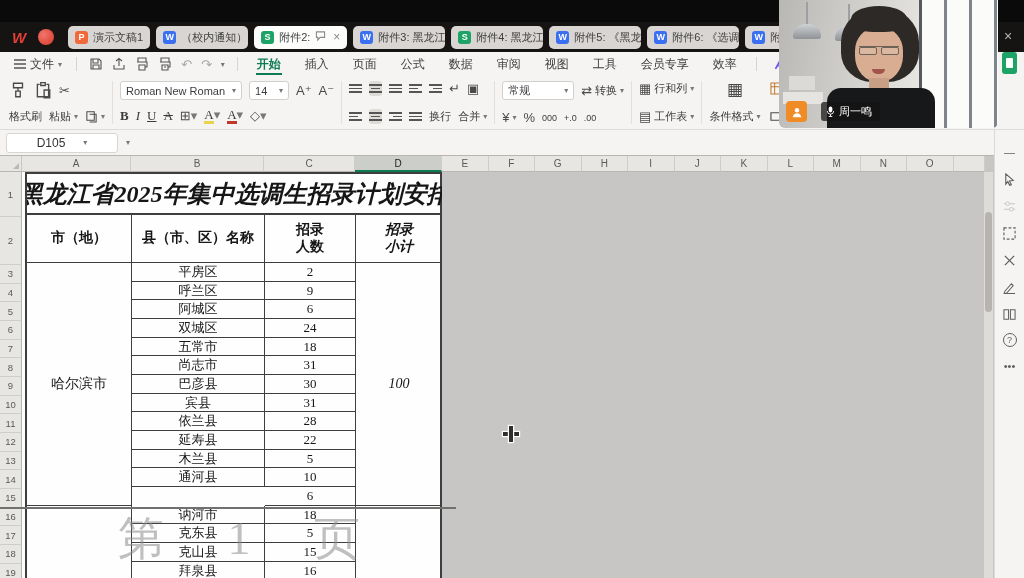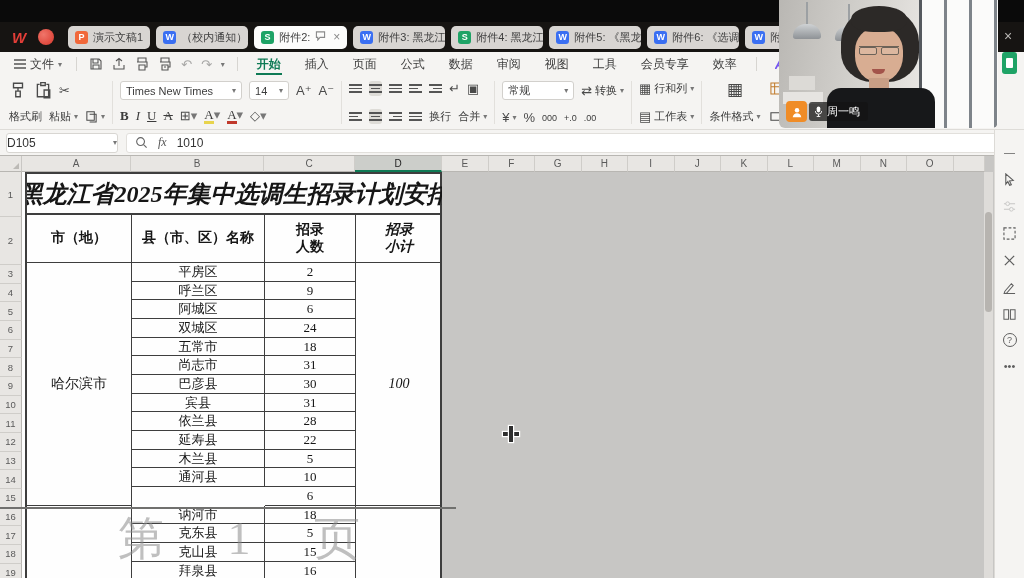--- a/index.html
+++ b/index.html
@@ -66,21 +66,21 @@
   .bars.l i:nth-child(2) { width:70%; }
   .bars.r i:nth-child(2) { width:70%; margin-left:auto; }
   .selbg { background:#dedcd7; border-radius:3px; }
   .gly { font-size:13px; color:#4a4a4a; line-height:1; }
   .sm { font-size:9px; letter-spacing:0; }
   .lblbtn { display:flex; align-items:center; gap:3px; }
 
   
   .fbar { left:0; top:130px; width:1024px; height:26px; background:#f5f4f2; display:flex; align-items:center; padding:0 6px; gap:8px; border-bottom:1px solid #b8b6b2; }
   .namebox { width:112px; height:20px; background:#fff; border:1px solid #d8d6d2; border-radius:3px;
-    display:flex; align-items:center; justify-content:space-between; gap:18px; font-size:12px; color:#333; }
+    display:flex; align-items:center; justify-content:center; gap:18px; font-size:12px; color:#333; }
   .fxzone { flex:1; height:20px; background:#fff; border:1px solid #e2e0dc; border-radius:3px;
     display:flex; align-items:center; gap:10px; padding:0 8px; font-size:12px; color:#333; }
   .fx { font-family:"Liberation Serif",serif; font-style:italic; color:#555; }
 
   
   .sheet { left:0; top:156px; width:994px; height:422px; background:#c7c6c4; overflow:hidden; }
   .colhdrs { position:absolute; left:0; top:0; height:16px; display:flex; }
   .corner { width:22px; height:16px; background:#e8e6e3; border-right:1px solid #c9c7c4; border-bottom:1px solid #b8b6b2; position:relative; }
   .corner::after { content:""; position:absolute; right:2px; bottom:2px; border-left:6px solid transparent; border-bottom:6px solid #bcbab6; }
   .ch { height:16px; background:#e8e6e3; border-right:1px solid #cfcdc9; border-bottom:1px solid #b8b6b2;
@@ -131,21 +131,21 @@
   .desk { position:absolute; background:#e6e4e1; }
   .hair { position:absolute; left:62px; top:8px; width:78px; height:74px; background:#2c2927; border-radius:46% 46% 40% 40%; }
   .face { position:absolute; left:76px; top:28px; width:48px; height:54px; background:#d8ad92; border-radius:42% 42% 48% 48%; }
   .bangs { position:absolute; left:72px; top:6px; width:56px; height:26px; background:#2c2927; border-radius:50% 50% 40% 40%; }
   .glasses { position:absolute; left:80px; top:46px; width:40px; height:9px;
     border-top:1.5px solid #6b6258; display:flex; gap:4px; }
   .glasses i { flex:1; height:8px; border:1px solid #6b6258; border-radius:2px; background:rgba(255,255,255,.12); }
   .mouth { position:absolute; left:93px; top:69px; width:13px; height:5px; background:#a3544a; border-radius:0 0 6px 6px; }
   .neck { position:absolute; left:90px; top:78px; width:20px; height:14px; background:#c89e85; }
   .body { position:absolute; left:48px; top:88px; width:108px; height:40px; background:#17181a; border-radius:14px 14px 0 0; }
-  .vbar { position:absolute; left:7px; bottom:6px; display:flex; align-items:center; gap:2px; }
+  .vbar { position:absolute; left:7px; bottom:6px; display:flex; align-items:center; gap:14px; }
   .vavatar { width:21px; height:21px; border-radius:4px; background:#f08c26; display:flex; align-items:center; justify-content:center; }
   .vpill { height:19px; background:rgba(20,20,20,.72); border-radius:3px; display:flex; align-items:center;
     gap:4px; padding:0 8px 0 5px; color:#fff; font-size:11px; }
 </style>
 </head>
 <body>
 
 <div id="stage">
 
   <div class="abs topblack"></div>
@@ -270,21 +270,21 @@
               <path d="M2 2h8v9H2z M5 4.5h7V13H5" fill="none" stroke="#4a4a4a" stroke-width="1.1"></path>
             </svg>
           <span class="chev">▾</span>
         </span>
       </div>
     </div>
     <div class="tdiv"></div>
     <div class="tgroup">
       <div class="tg-row">
         <span class="combo" style="width:122px">
-          <span>Times New Times</span>
+          <span>Roman New Roman</span>
             <span class="chev">▾</span>
         </span>
         <span class="combo" style="width:40px">
           <span>14</span>
             <span class="chev">▾</span>
         </span>
         <span class="gly">A⁺</span>
         <span class="gly">A⁻</span>
       </div>
       <div class="tg-row fmtletters">
@@ -425,28 +425,20 @@
           <span>单元格</span>
         </span>
       </div>
     </div>
   </div>
 
   <div class="abs fbar">
     <span class="namebox">
       <span>D105</span>
       <span class="chev">▾</span>
-    </span>
-    <span class="fxzone">
-      <svg width="13" height="13" viewBox="0 0 14 14">
-          <circle cx="6" cy="6" r="4.2" fill="none" stroke="#666" stroke-width="1.2"></circle>
-          <path d="M9.2 9.2L12.5 12.5" stroke="#666" stroke-width="1.2"></path>
-        </svg>
-      <span class="fx">fx</span>
-      <span>1010</span>
     </span>
     <span class="chev">▾</span>
   </div>
 
   <div class="abs sheet">
     <div class="colhdrs">
       <span class="corner"></span>
       <span class="ch" style="width:109px">A</span>
       <span class="ch" style="width:133px">B</span>
       <span class="ch" style="width:91px">C</span>

